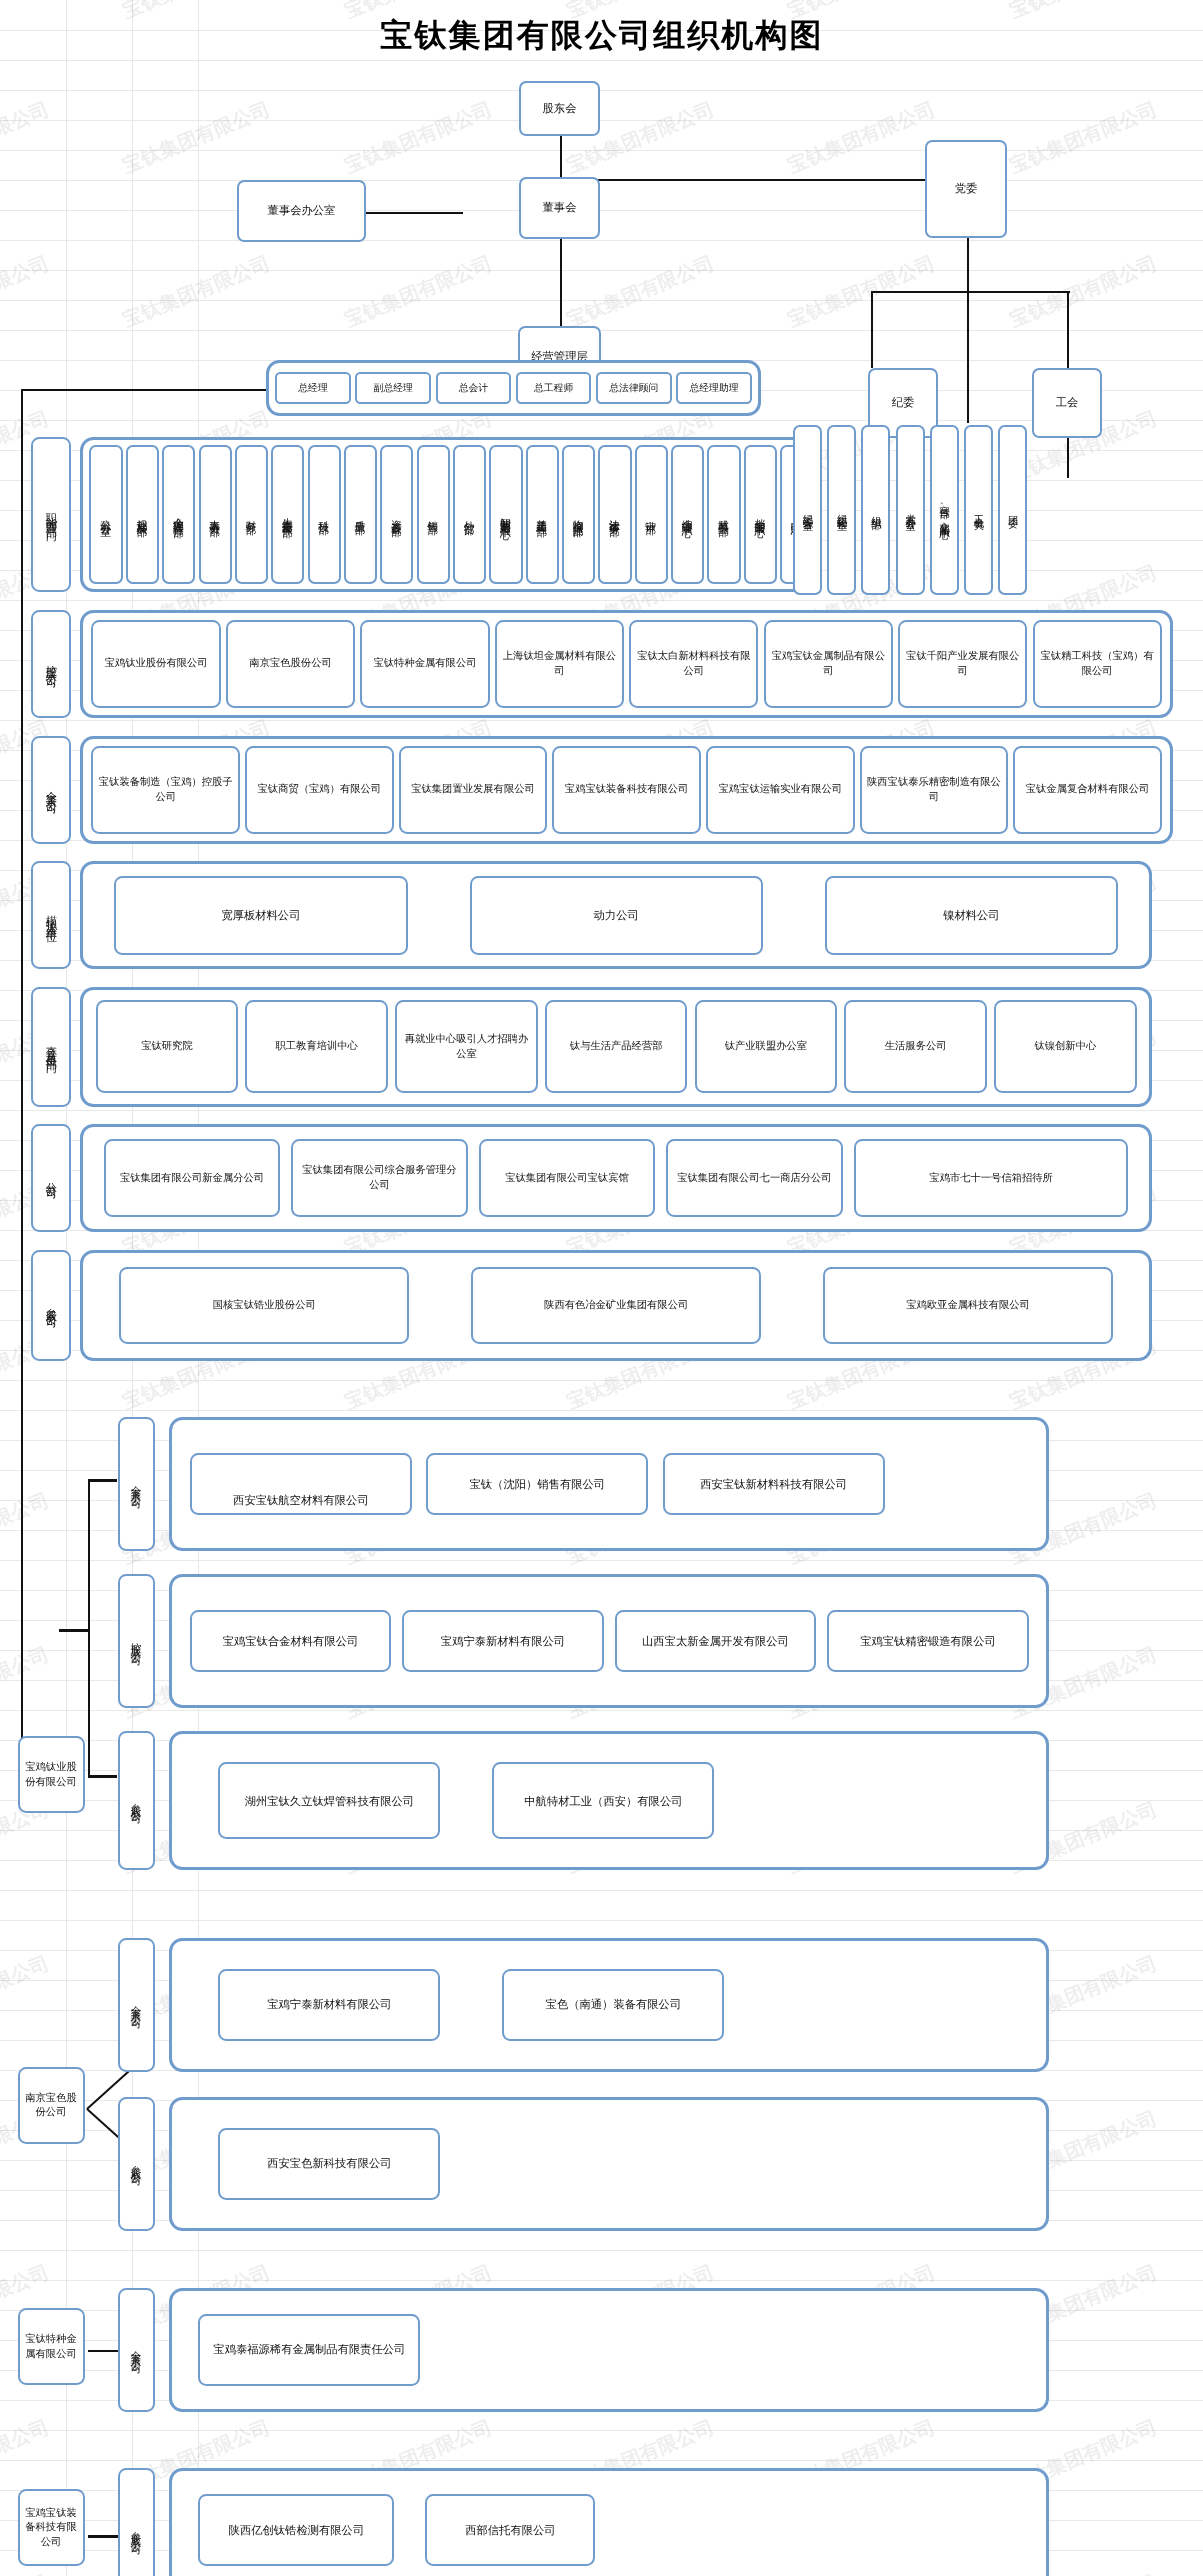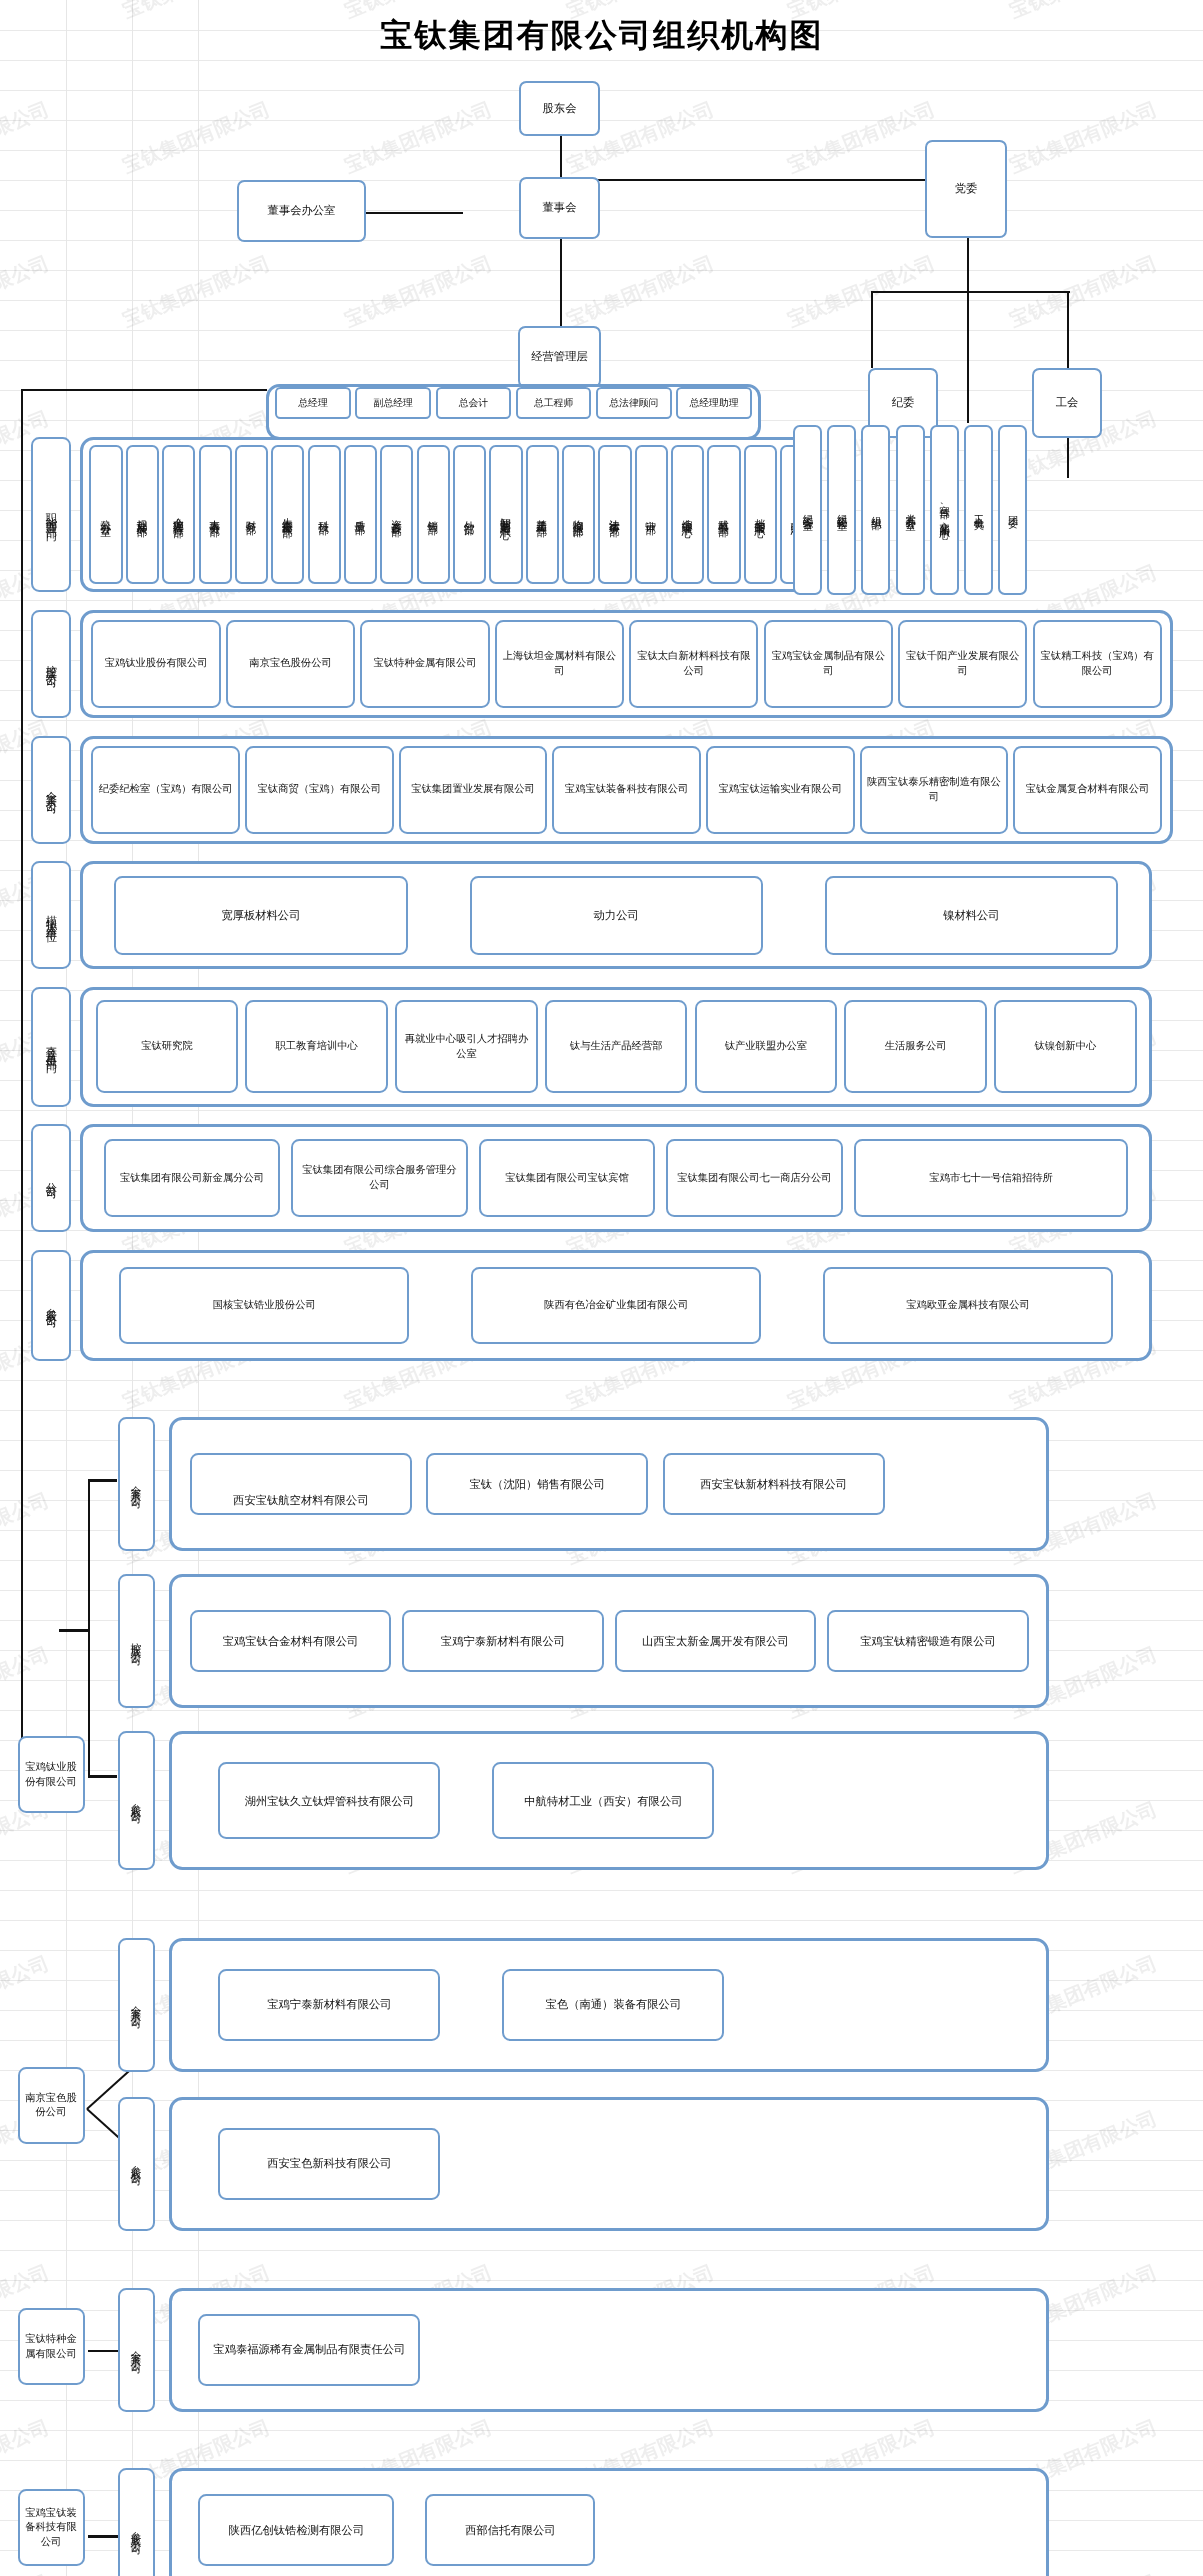--- a/index.html
+++ b/index.html
@@ -71,21 +71,21 @@
   .top-canvas{position:relative; height:289px;}
   .top-canvas .node{position:absolute;}
   .ln{position:absolute;background:#111;}
   .ln.v{width:2.1px;}
   .ln.h{height:2.6px;}
 
   
   .exec-wrap{position:relative; height:62px; margin:0 0 0 0;}
   .exec-group{
     position:absolute; left:266px; top:3.1px; width:495px; height:56px;
-    display:flex; gap:4.6px; padding:0 6.2px;margin-top:24px;
+    display:flex; align-items:center; gap:4.6px; padding:0 6.2px;
   }
   .exec-group .node{flex:1; height:32px; font-size:9.8px; border-width:2.1px; border-radius:5.2px;}
 
   
   .band{
     position:relative;
     display:flex;
     align-items:stretch;
     margin:8.2px 0 0 0;
     padding-left:31px;
@@ -526,21 +526,21 @@
         </div>
     </div>
   </div>
 
   <div class="band" style="padding-right:31px;margin-top:17.5px;">
     <div class="band-label" style="min-height:108px;">
       <span class="vert">全资子公司</span>
     </div>
     <div class="band-body">
       <div class="card sm">
-          <span>纪委纪检室（宝鸡）有限公司</span>
+          <span>宝钛装备制造（宝鸡）控股子公司</span>
         </div>
       <div class="card sm">
           <span>宝钛商贸（宝鸡）有限公司</span>
         </div>
       <div class="card sm">
           <span>宝钛集团置业发展有限公司</span>
         </div>
       <div class="card sm">
           <span>宝鸡宝钛装备科技有限公司</span>
         </div>

